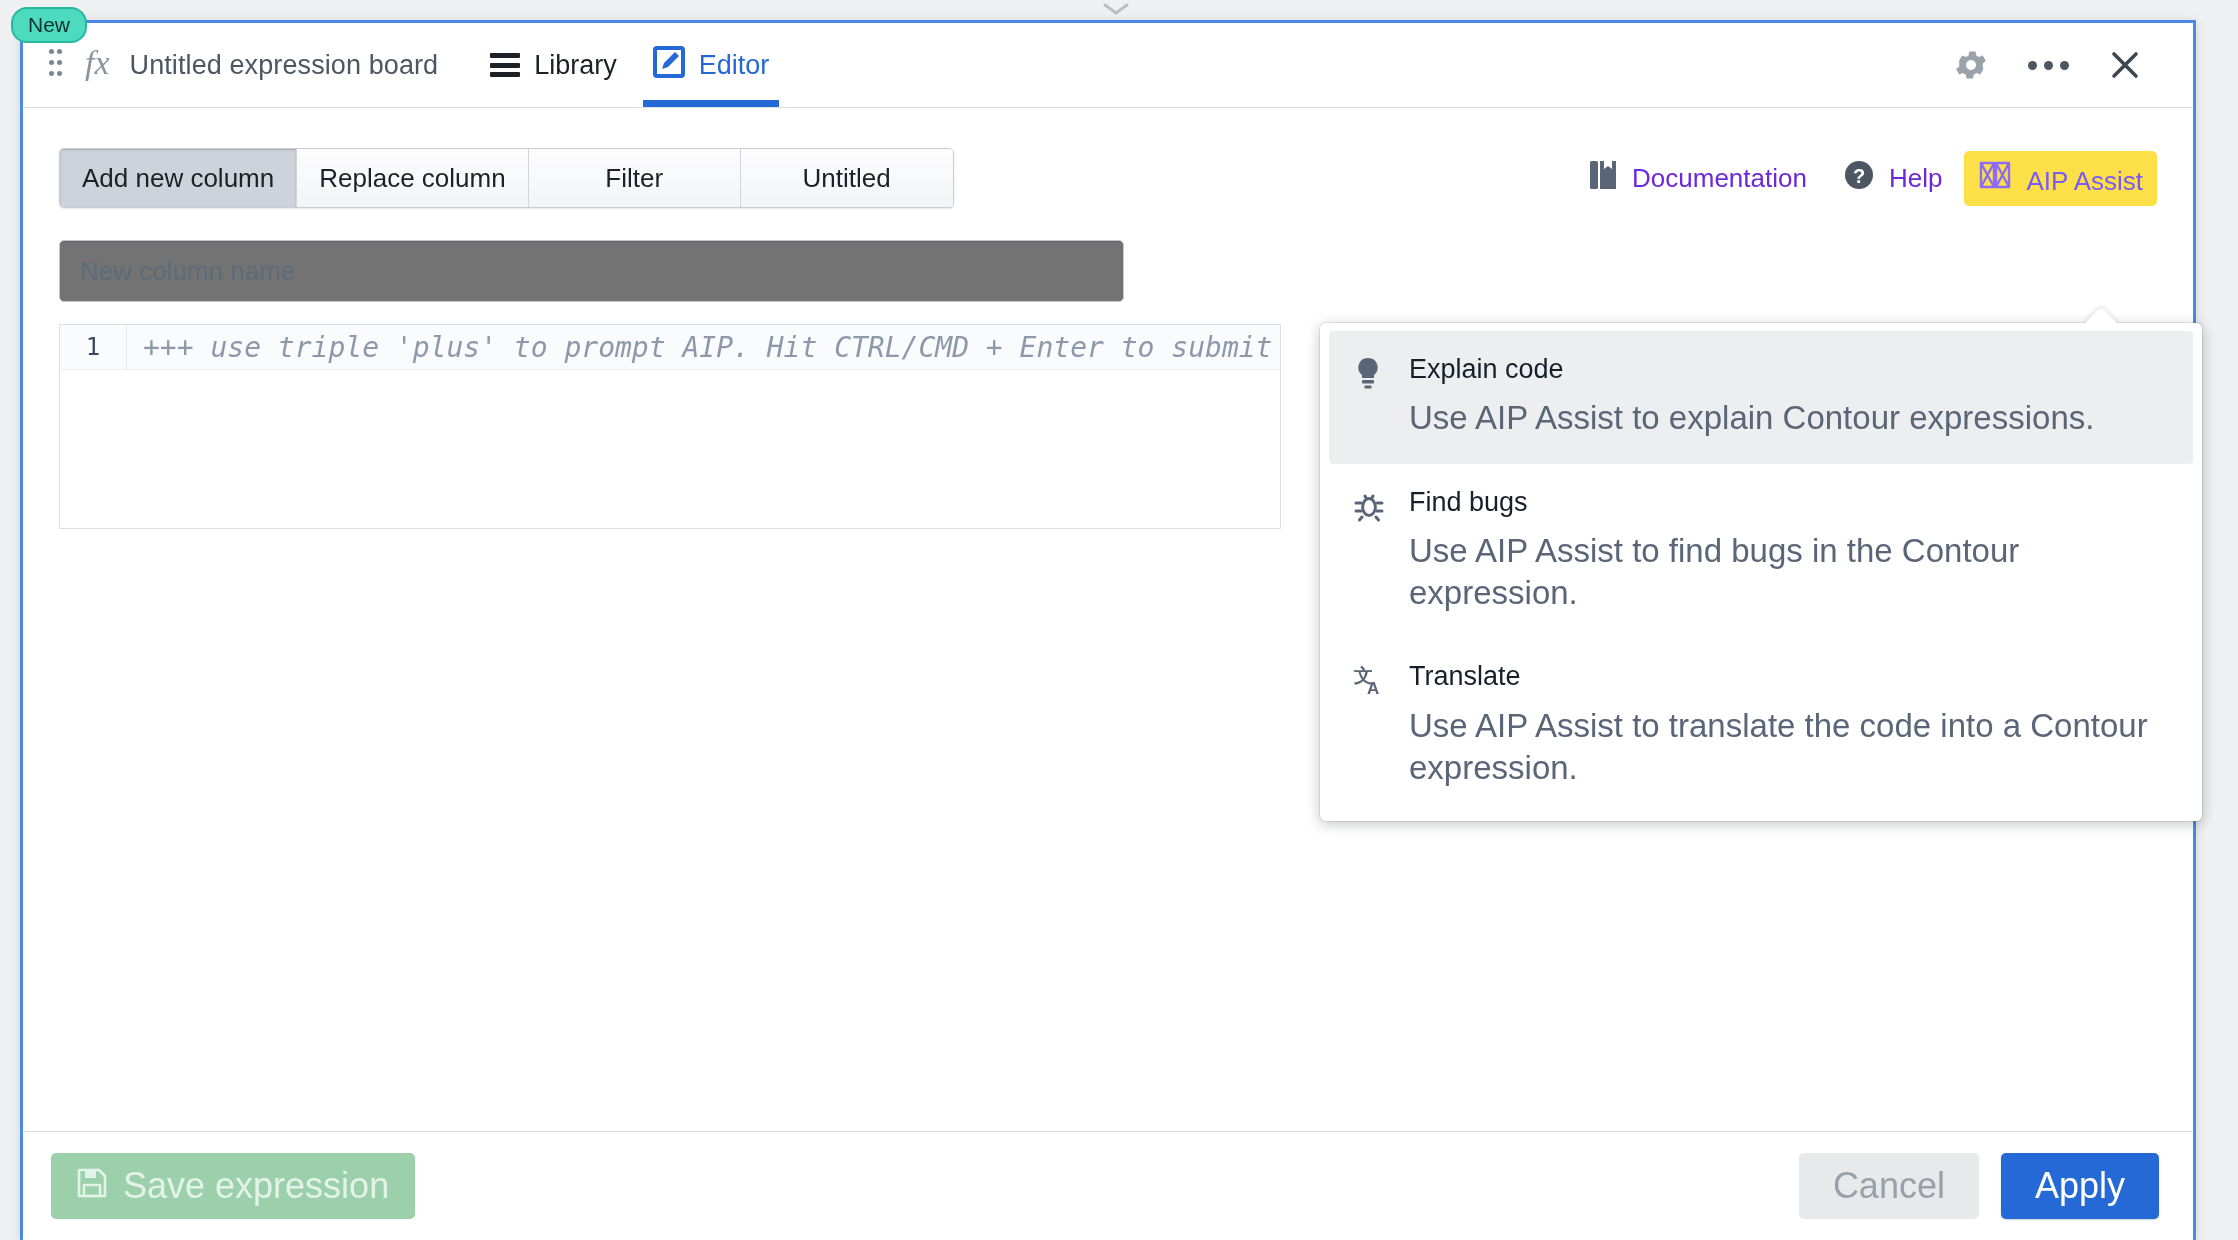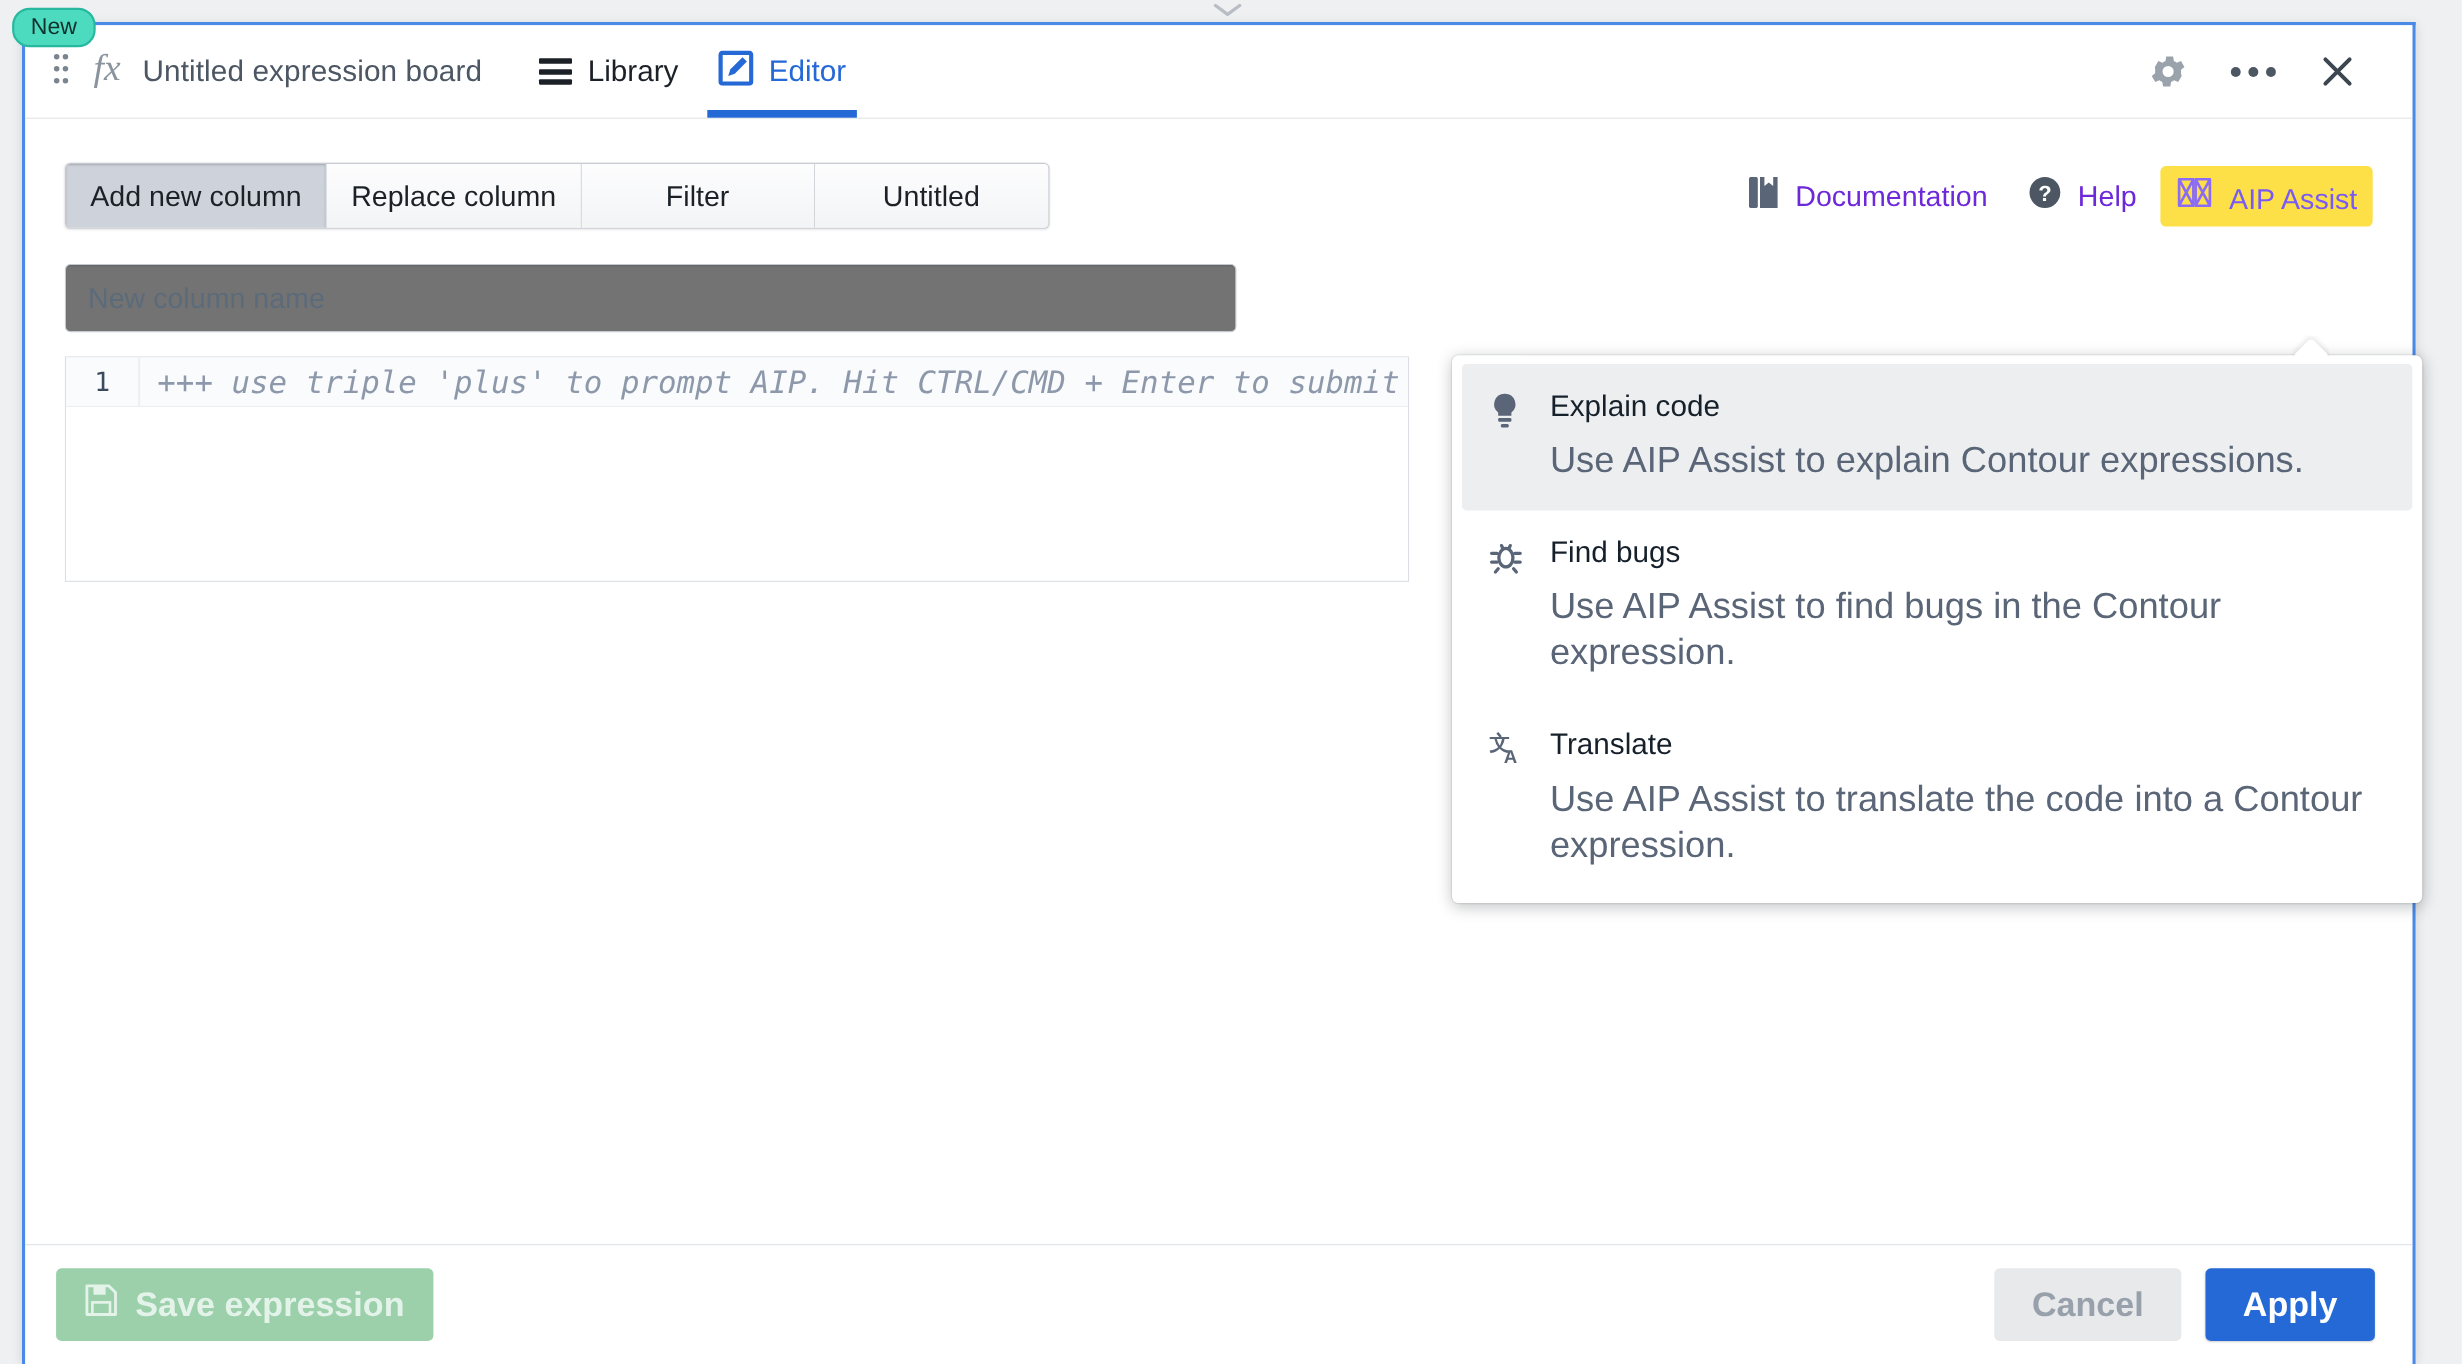--- a/index.html
+++ b/index.html
@@ -353,31 +353,30 @@
   .footer {
     flex: 0 0 108px;
     height: 108px;
     border-top: 1px solid #dcdfe3;
     display: flex;
     align-items: center;
     padding: 0 34px 0 28px;
     background: #fff;
   }
   .btn {
-    font-size: 31px;
+    font-size: 36px;
     border-radius: 5px;
     border: none;
     cursor: pointer;
     display: flex;
     align-items: center;
     justify-content: center;
     gap: 16px;
     font-family: "Liberation Sans", sans-serif;
     box-sizing: border-box;
-    font-weight: bold;
   }
   .btn-save {
     background: #9bd0ab;
     color: #e4f3e9;
     height: 66px;
     padding: 0 26px;
   }
   .footer-right {
     margin-left: auto;
     display: flex;

